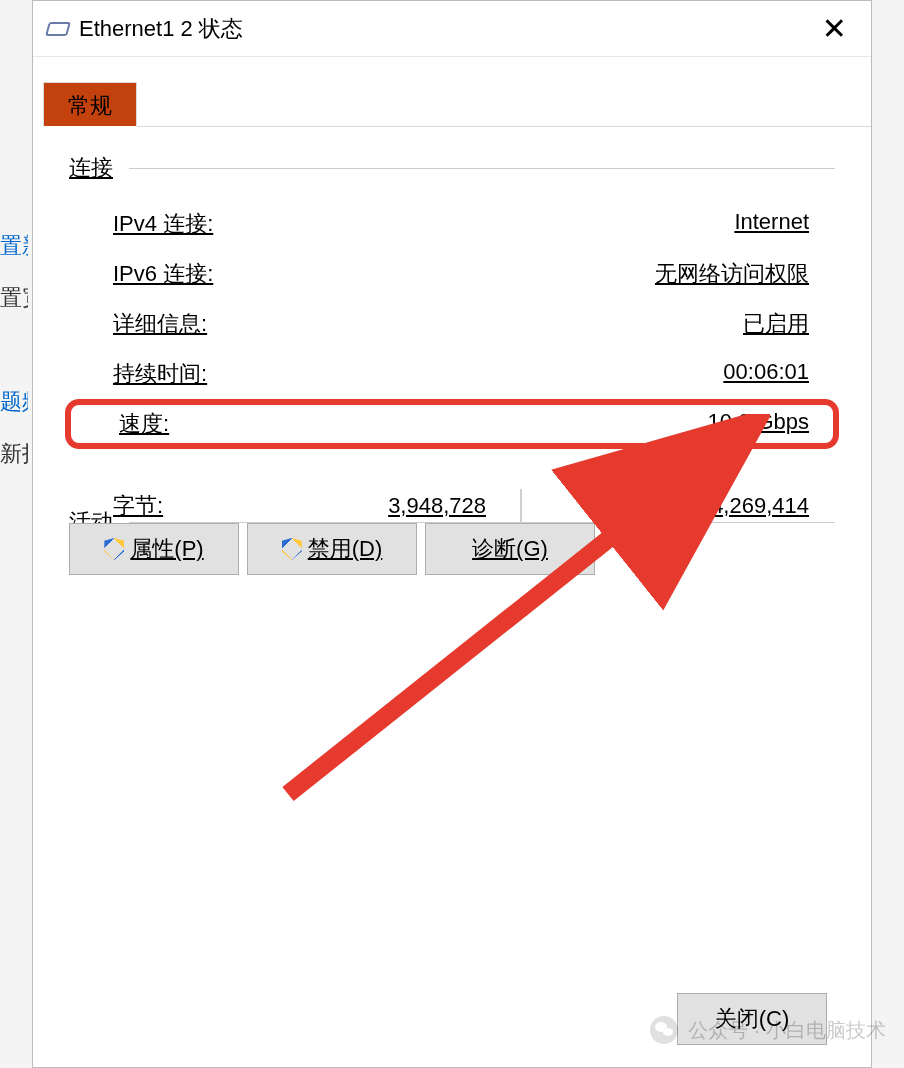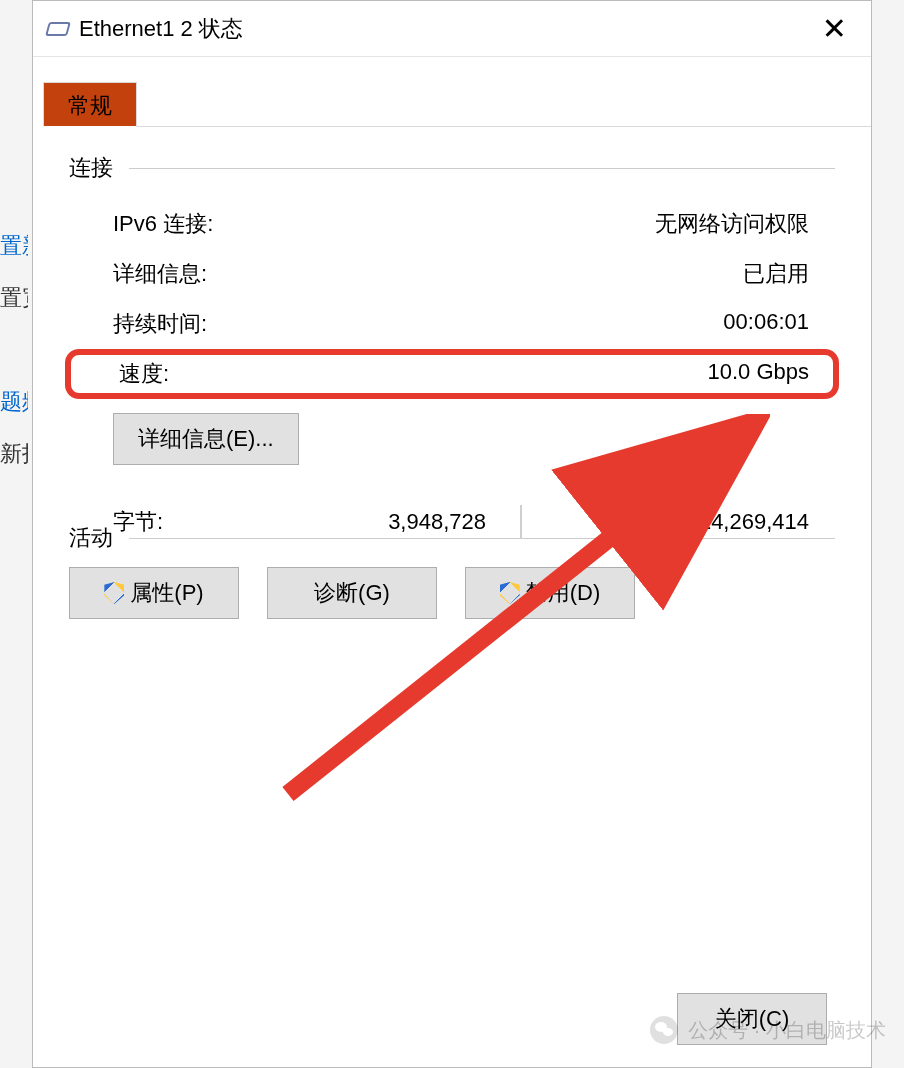--- a/index.html
+++ b/index.html
@@ -59,21 +59,21 @@
     display: flex;
   }
   .tab {
     padding: 8px 24px;
     background: #c2410c;
     border: 1px solid #d9d9d9;
     border-bottom: 1px solid #fff;
     position: relative;
     top: 1px;
   }
-  .panel { padding: 26px 36px 10px 36px; }
+  .panel { padding: 26px 36px 10px 36px; text-decoration: underline; }
   .group-title { display: flex; align-items: center; margin-bottom: 16px; }
   .group-title .line { flex: 1; height: 1px; background: #ccc; margin-left: 16px; }
   .kv-row {
     display: flex; justify-content: space-between;
     padding: 10px 26px 10px 44px;
   }
   .hl-box {
     border: 6px solid #e53a2d;
     border-radius: 14px;
     margin: 0 -4px;
@@ -86,21 +86,21 @@
     gap: 6px;
     background: #e1e1e1;
     border: 1px solid #adadad;
     padding: 10px 20px;
     font-family: inherit; font-size: 22px;
     cursor: pointer;
     min-width: 170px;
   }
   .btn.small { min-width: 0; padding: 10px 24px; margin-left: 44px; margin-top: 14px; }
   .btn-row {
-    display: flex; gap: 28px; margin-top: 28px; align-items: center;
+    display: flex; gap: 8px;  align-items: center;
   }
   .shield {
     width: 20px; height: 22px; position: relative;
   }
   .shield::before {
     content: "";
     position: absolute; inset: 0;
     background:
       linear-gradient(135deg, #2b6cd4 50%, transparent 50%) left top/50% 50% no-repeat,
       linear-gradient(45deg, transparent 50%, #ffc83d 50%) right top/50% 50% no-repeat,
@@ -170,39 +170,40 @@
   </div>
 
   <div class="panel">
 
     <div class="group-title">
       <span>连接</span>
       <span class="line"></span>
     </div>
 
     <div class="kv-row">
+      <span>IPv4 连接:</span>
+      <span>Internet</span>
+    </div>
+    <div class="kv-row">
       <span>IPv6 连接:</span>
       <span>无网络访问权限</span>
     </div>
     <div class="kv-row">
       <span>详细信息:</span>
       <span>已启用</span>
     </div>
     <div class="kv-row">
       <span>持续时间:</span>
       <span>00:06:01</span>
     </div>
     <div class="hl-box">
       <span>速度:</span>
       <span>10.0 Gbps</span>
     </div>
 
-    <button class="btn small">
-      <span>详细信息(E)...</span>
-    </button>
 
     <div class="activity">
       <div class="group-title">
         <span>活动</span>
         <span class="line"></span>
       </div>
 
       <div style="display:flex; padding:0 26px 0 44px; margin-top:-64px; align-items:center;">
         <div style="flex:0 0 120px">字节:</div>
         <div style="flex:1; text-align:right">3,948,728</div>
@@ -213,25 +214,25 @@
       </div>
 
       <style></style>
 
       <div class="btn-row">
         <button class="btn">
           <span class="shield"></span>
           <span>属性(P)</span>
         </button>
         <button class="btn">
-          <span>诊断(G)</span>
+          <span class="shield"></span>
+          <span>禁用(D)</span>
         </button>
         <button class="btn">
-          <span class="shield"></span>
-          <span>禁用(D)</span>
+          <span>诊断(G)</span>
         </button>
       </div>
     </div>
   </div>
 
   <div class="footer">
     <button class="btn" style="min-width:150px">
       <span>关闭(C)</span>
     </button>
   </div>

